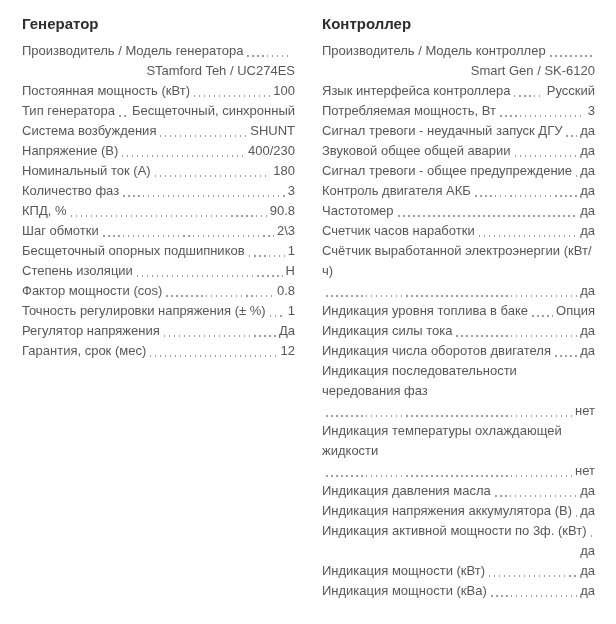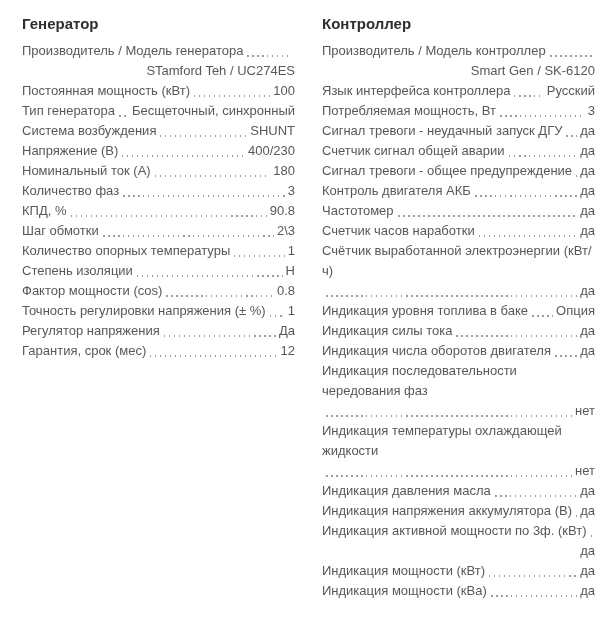--- a/index.html
+++ b/index.html
@@ -101,21 +101,21 @@
     <span class="label">КПД, %</span>
     <span class="dots"></span>
     <span class="value">90.8</span>
   </div>
         <div class="row">
     <span class="label">Шаг обмотки</span>
     <span class="dots"></span>
     <span class="value">2\3</span>
   </div>
         <div class="row">
-    <span class="label">Количество опорных температуры</span>
+    <span class="label">Бесщеточный опорных подшипников</span>
     <span class="dots"></span>
     <span class="value">1</span>
   </div>
         <div class="row">
     <span class="label">Степень изоляции</span>
     <span class="dots"></span>
     <span class="value">H</span>
   </div>
         <div class="row">
     <span class="label">Фактор мощности (cos)</span>
@@ -156,21 +156,21 @@
     <span class="label">Потребляемая мощность, Вт</span>
     <span class="dots"></span>
     <span class="value">3</span>
   </div>
         <div class="row">
     <span class="label">Сигнал тревоги - неудачный запуск ДГУ</span>
     <span class="dots"></span>
     <span class="value">да</span>
   </div>
         <div class="row">
-    <span class="label">Счетчик сигнал общей аварии</span>
+    <span class="label">Звуковой общее общей аварии</span>
     <span class="dots"></span>
     <span class="value">да</span>
   </div>
         <div class="row">
     <span class="label">Сигнал тревоги - общее предупреждение</span>
     <span class="dots"></span>
     <span class="value">да</span>
   </div>
         <div class="row">
     <span class="label">Контроль двигателя АКБ</span>

